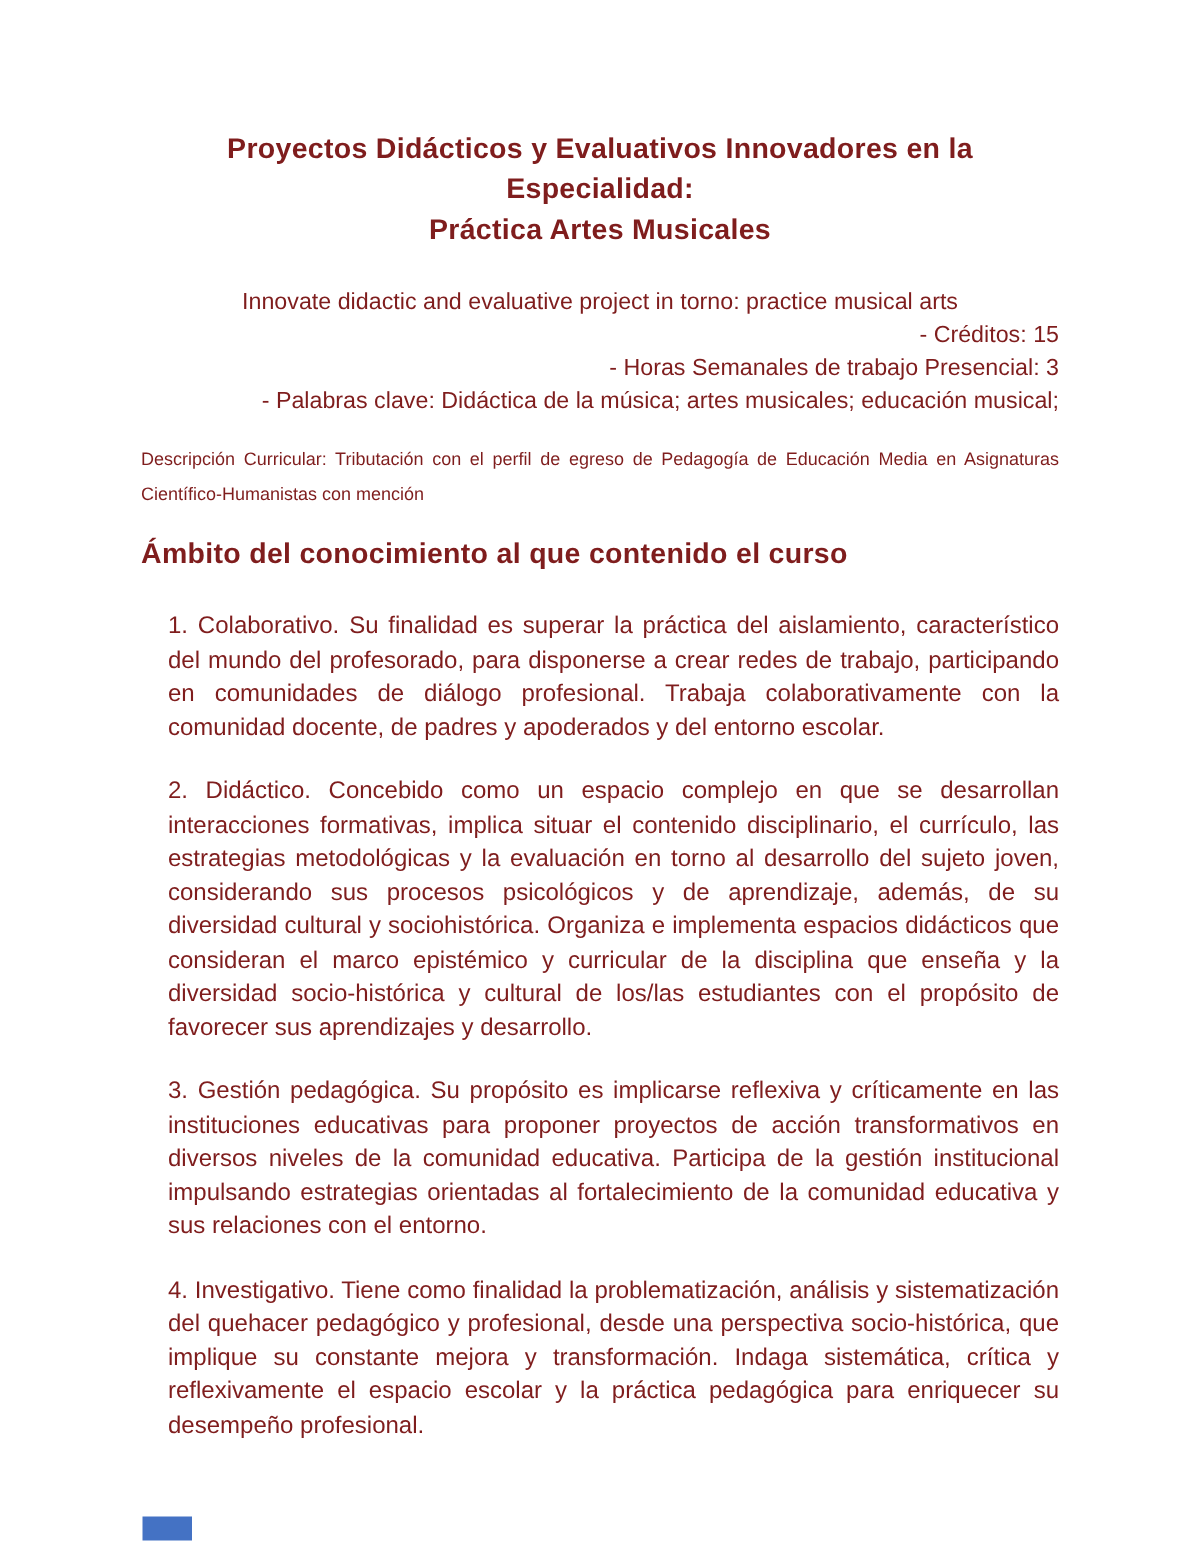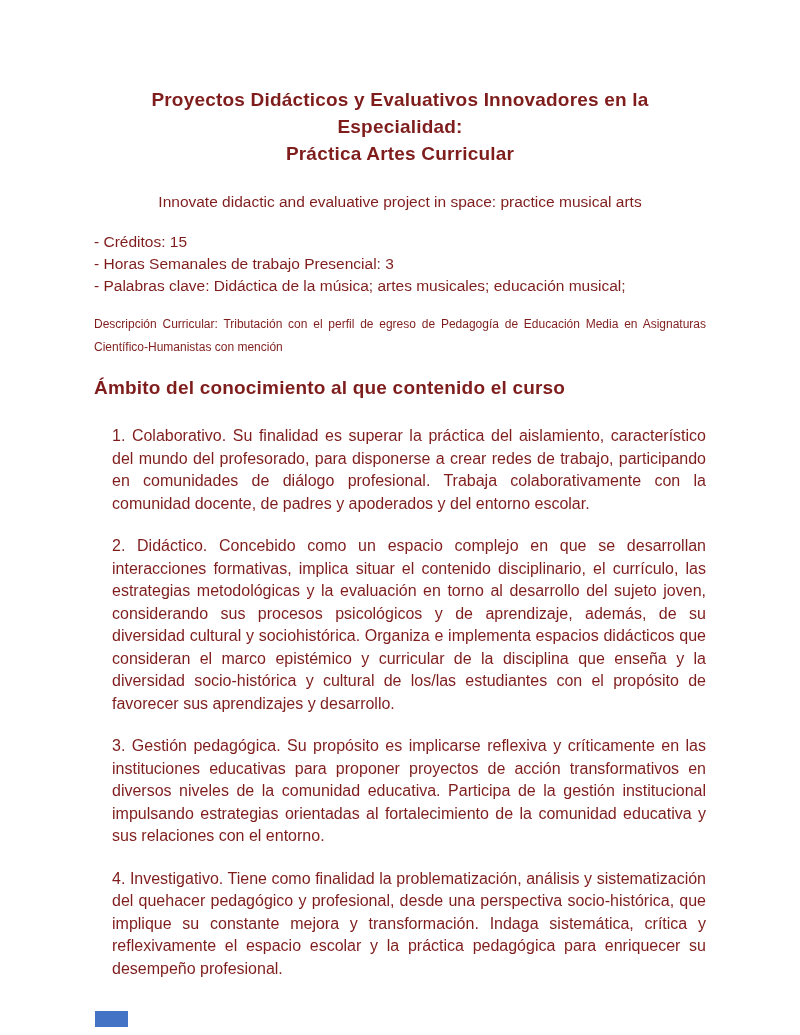--- a/index.html
+++ b/index.html
@@ -30,23 +30,23 @@
     letter-spacing: 0.2px;
   }
   .doc-subtitle {
     margin-top: 24px;
     text-align: center;
     font-size: 15.5px;
     line-height: 22px;
     font-weight: normal;
   }
   .details {
-    margin-top: 18px;
     font-size: 15.5px;
     line-height: 22px;
+    text-align: right;
   }
   .detail-line {
     white-space: nowrap;
   }
   .desc-para {
     margin: 16px 0 0 0;
     font-size: 12px;
     line-height: 23px;
     text-align: justify;
   }
@@ -76,24 +76,24 @@
   }
 </style>
 </head>
 <body>
 
 <div class="page">
   <div class="content">
 
     <h1 class="doc-title">
       <span>Proyectos Didácticos y Evaluativos Innovadores en la Especialidad:</span><br>
-      <span>Práctica Artes Curricular</span>
+      <span>Práctica Artes Musicales</span>
     </h1>
 
-    <div class="doc-subtitle">Innovate didactic and evaluative project in space: practice musical arts</div>
+    <div class="doc-subtitle">Innovate didactic and evaluative project in torno: practice musical arts</div>
 
     <div class="details">
       <div class="detail-line">- Créditos: 15</div>
       <div class="detail-line">- Horas Semanales de trabajo Presencial: 3</div>
       <div class="detail-line">- Palabras clave: Didáctica de la música; artes musicales; educación musical;</div>
     </div>
 
     <p class="desc-para">Descripción Curricular: Tributación con el perfil de egreso de Pedagogía de Educación Media en Asignaturas Científico-Humanistas con mención</p>
 
     <h2 class="section-heading">Ámbito del conocimiento al que contenido el curso</h2>

